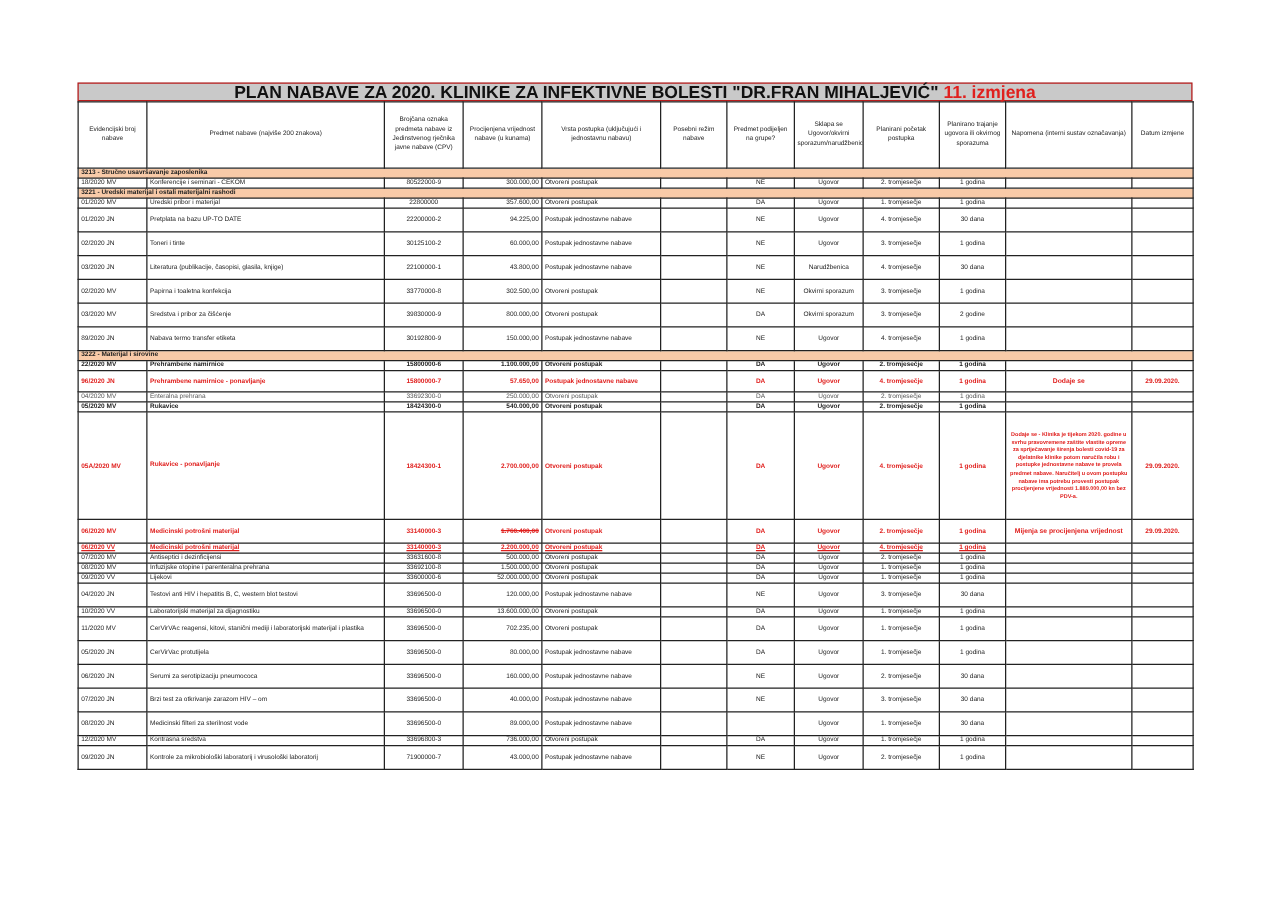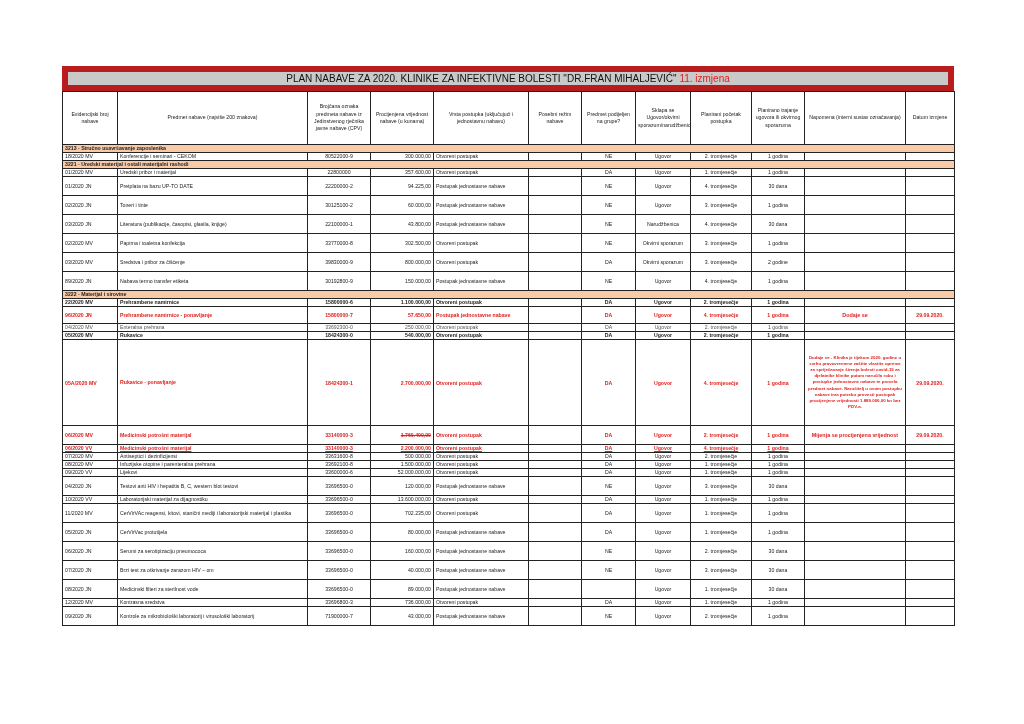--- a/index.html
+++ b/index.html
@@ -1,18 +1,18 @@
 <!DOCTYPE html>
 <html><head>
 <meta charset="utf-8">
 <style>
   html, body { margin: 0; padding: 0; background: #ffffff; }
   body { width: 1024px; height: 724px; position: relative; overflow: hidden; font-family: "Liberation Sans", sans-serif; }
   .sheet { position: absolute; left: 62px; top: 66px; width: 892px; }
-  .title-bar { background: #c9c9c9; border: 6px solid #b91c1c; height: 13px; line-height: 13px; text-align: center; font-size: 10px; font-weight: normal; color: #111; }
+  .title-bar { background: #c9c9c9; border: 1px solid #b91c1c; height: 13px; line-height: 13px; text-align: center; font-size: 14px; font-weight: bold; color: #111; }
   .title-bar .rev { color: #e0201e; }
   table { border-collapse: collapse; width: 892px; table-layout: fixed; font-size: 5.2px; color: #222; }
   td, th { border: 1px solid #222; padding: 0 2px; overflow: hidden; white-space: nowrap; }
   th { font-weight: normal; text-align: center; white-space: normal; line-height: 7.3px; height: 52px; color: #222; }
   td.c { text-align: center; }
   td.r { text-align: right; }
   td.wrap { white-space: normal; line-height: 6.5px; }
   tr.section td { background: #f8caa8; font-weight: bold; height: 7px; line-height: 7px; }
   tr.h7 td { height: 7px; line-height: 7px; }
   tr.h16 td { height: 16px; }

